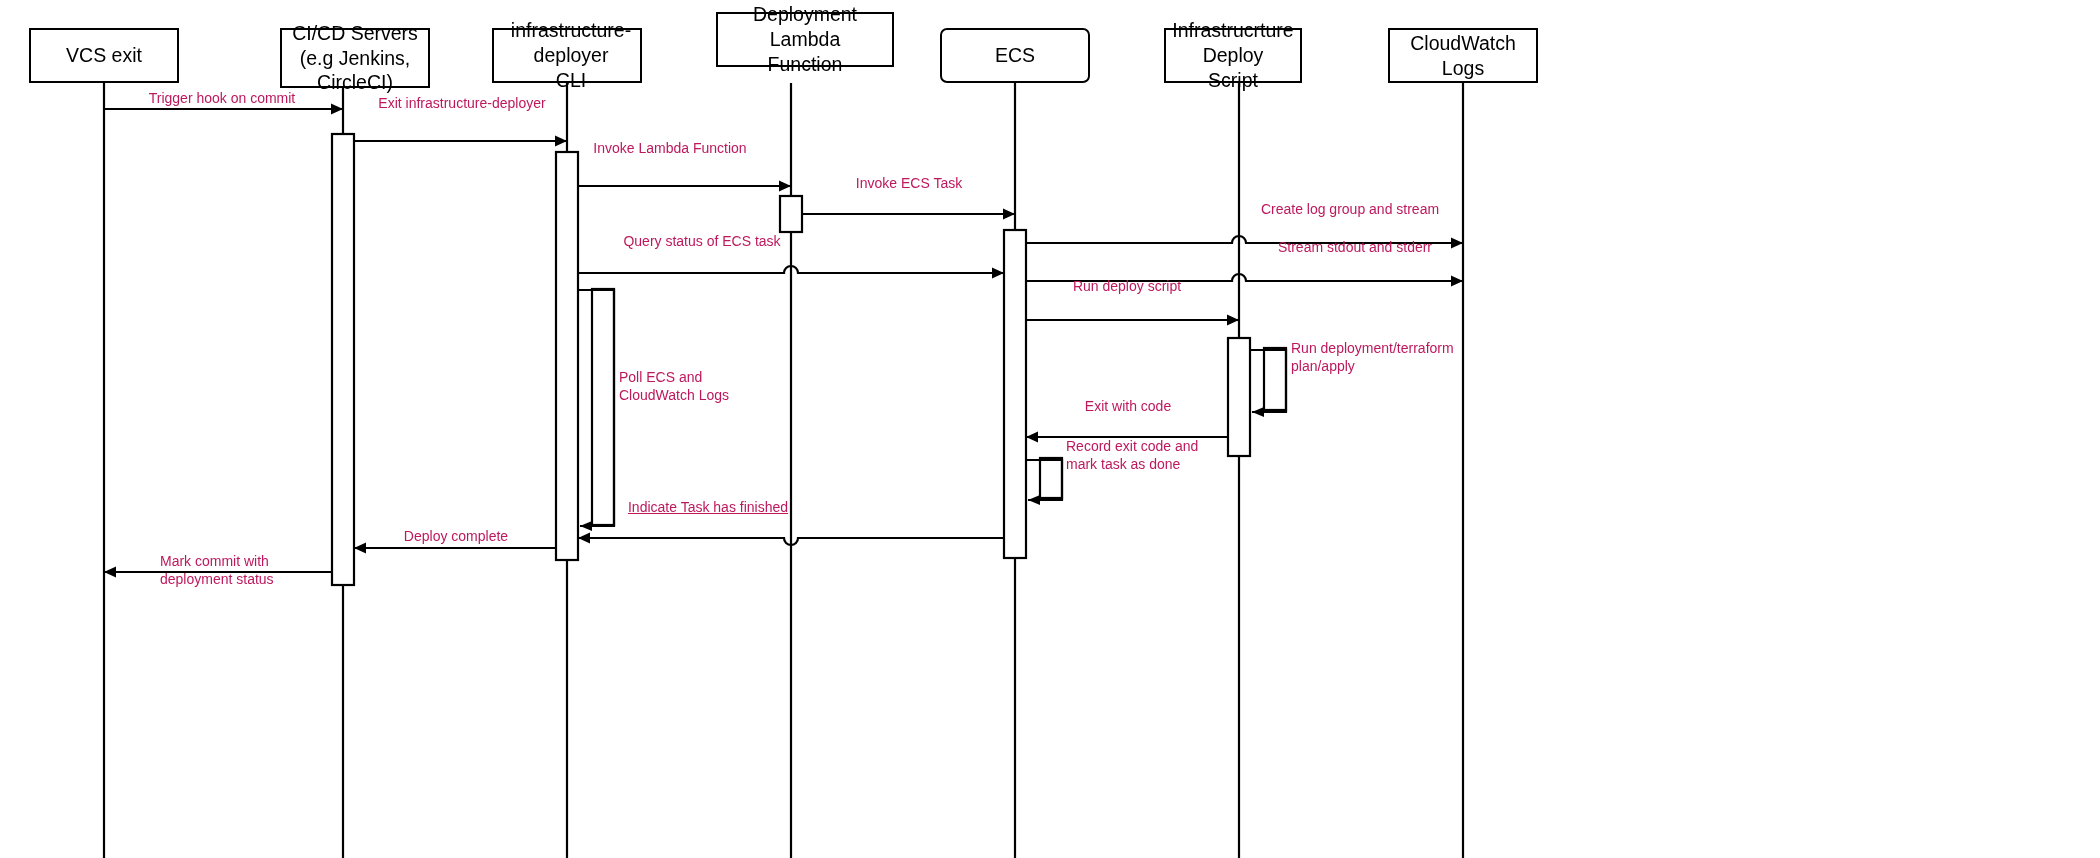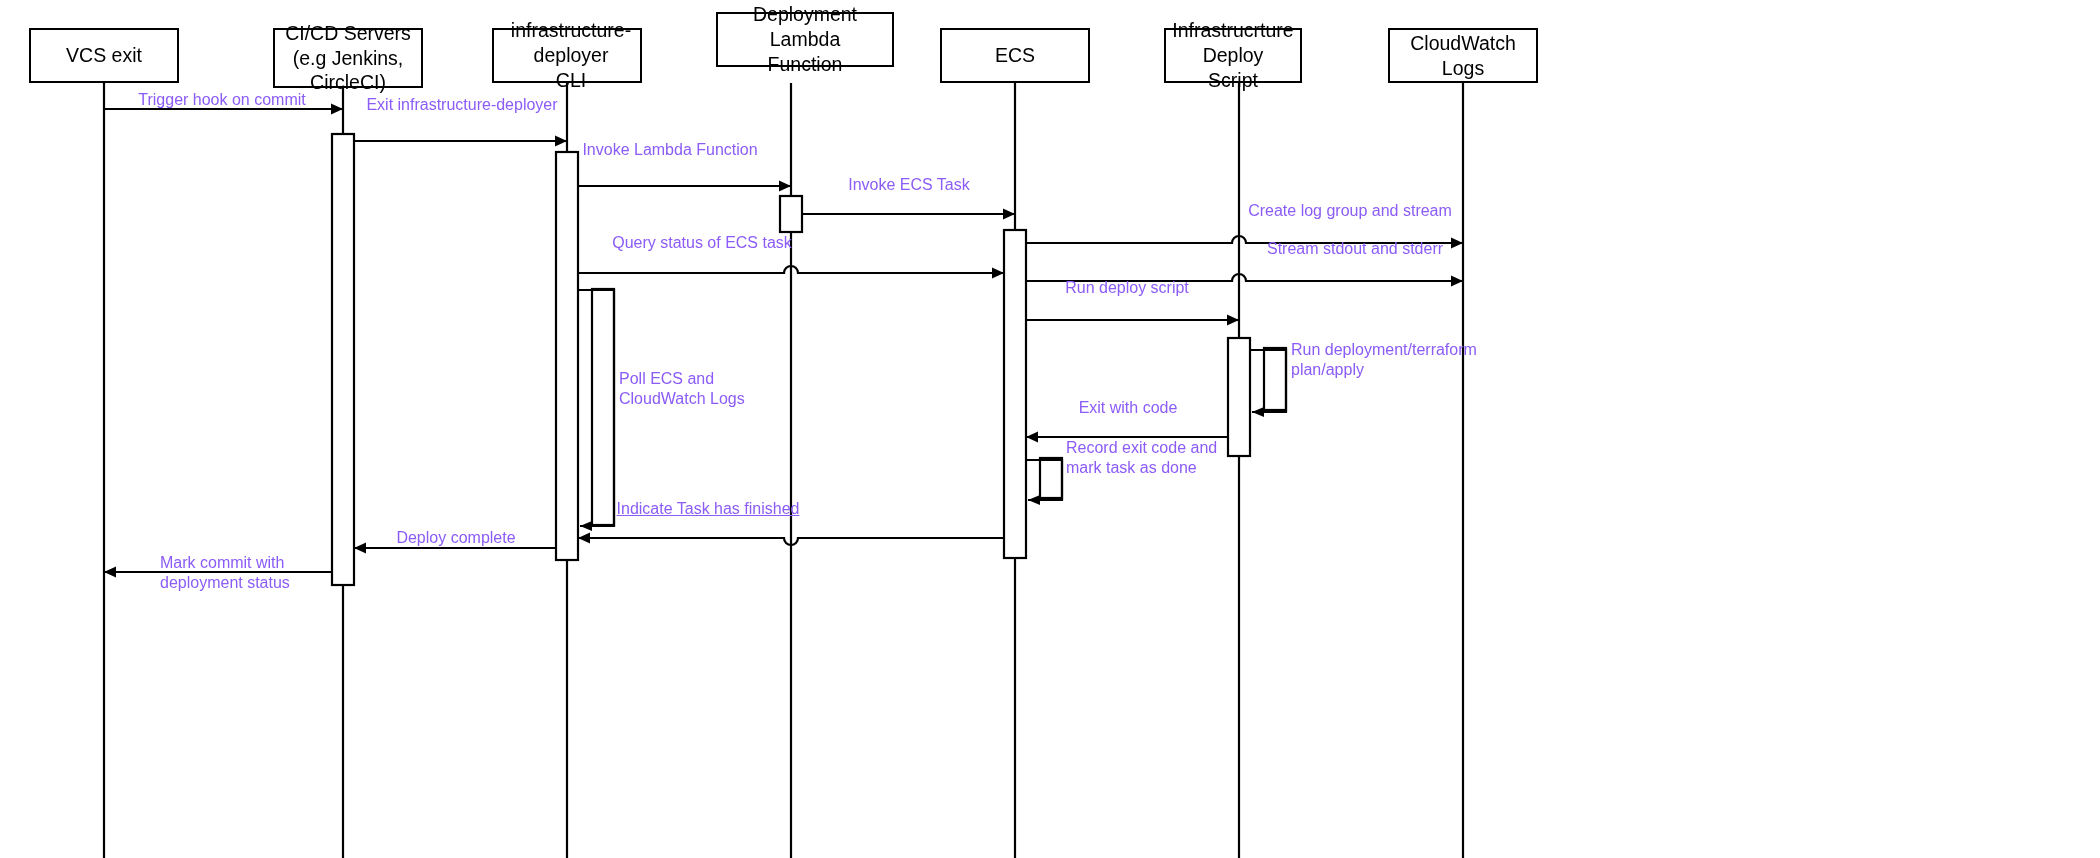--- a/index.html
+++ b/index.html
@@ -7,21 +7,21 @@
   #diagram{position:relative;width:2100px;height:858px;background:#ffffff;overflow:hidden;}
   #svg-layer{position:absolute;left:0;top:0;width:2100px;height:858px;}
   .participant-box{
     position:absolute;border:2.2px solid #000;background:#fff;
     display:flex;align-items:center;justify-content:center;
     text-align:center;line-height:1.28;font-size:19.5px;color:#000;
     box-sizing:border-box;
   }
   .participant-label{display:block;white-space:pre-line;padding:0 6px;}
   .msg-label{
-    position:absolute;font-size:16px;color:#8b5cf6;line-height:1.25;
+    position:absolute;font-size:14px;color:#be185d;line-height:1.25;
     white-space:pre-line;background:transparent;
   }
   .msg-label.center{transform:translateX(-50%);text-align:center;}
   .msg-label.left{text-align:left;}
 </style>
 </head>
 <body>
 
 <div id="diagram">
   <svg id="svg-layer" xmlns="http://www.w3.org/2000/svg" viewBox="0 0 2100 858">
@@ -112,33 +112,33 @@
         <g>
           <path d="M332,572 L104,572" fill="none" stroke="#000000" stroke-width="2.2"></path>
           <path d="M104,572 L116,566.5 L116,577.5 z" fill="#000000"></path>
         </g>
       </g>
   </svg>
   <div id="boxes-layer">
       <div class="participant-box" style="left: 29px; top: 28px; width: 150px; height: 55px;">
         <span class="participant-label">VCS exit</span>
       </div>
-      <div class="participant-box" style="left: 273px; top: 28px; width: 150px; height: 60px;">
+      <div class="participant-box" style="left: 280px; top: 28px; width: 150px; height: 60px;">
         <span class="participant-label">CI/CD Servers
 (e.g Jenkins, CircleCI)</span>
       </div>
       <div class="participant-box" style="left: 492px; top: 28px; width: 150px; height: 55px; padding-left: 8px;">
         <span class="participant-label">infrastructure-deployer
 CLI</span>
       </div>
       <div class="participant-box" style="left: 716px; top: 12px; width: 178px; height: 55px;">
         <span class="participant-label">Deployment Lambda
 Function</span>
       </div>
-      <div class="participant-box" style="left: 940px; top: 28px; width: 150px; height: 55px;">
+      <div class="participant-box" style="left: 940px; top: 28px; width: 150px; height: 55px; border-radius: 7px;">
         <span class="participant-label">ECS</span>
       </div>
       <div class="participant-box" style="left: 1164px; top: 28px; width: 138px; height: 55px;">
         <span class="participant-label">Infrastrucrture Deploy
 Script</span>
       </div>
       <div class="participant-box" style="left: 1388px; top: 28px; width: 150px; height: 55px;">
         <span class="participant-label">CloudWatch Logs</span>
       </div>
     </div>

